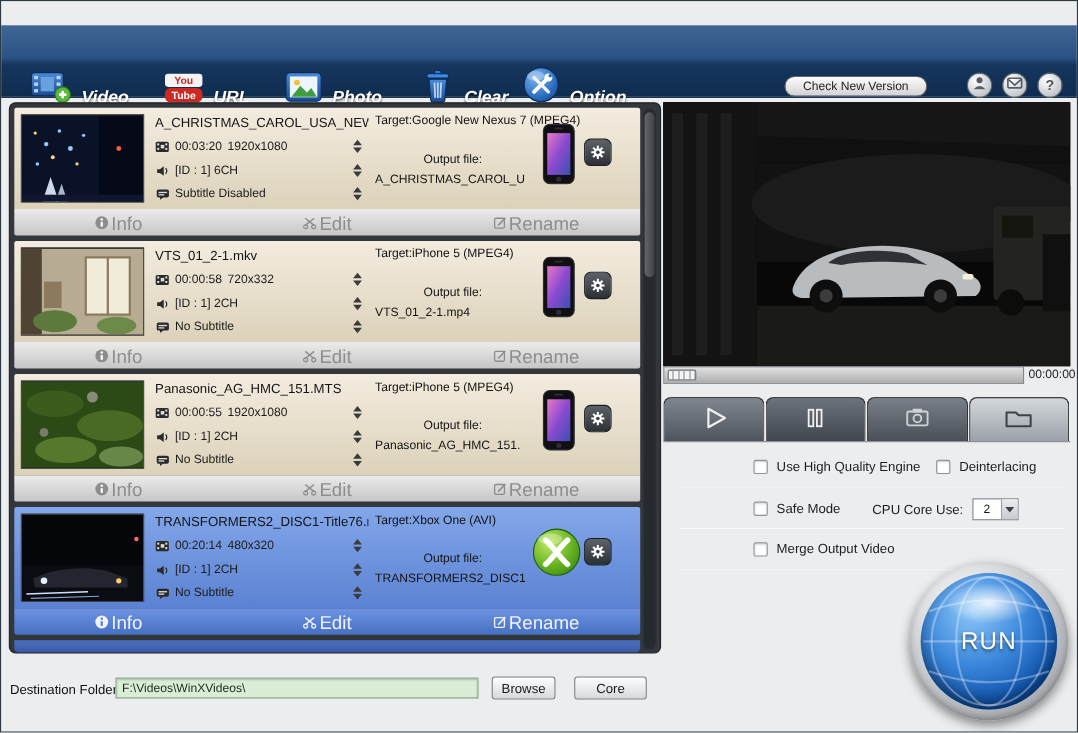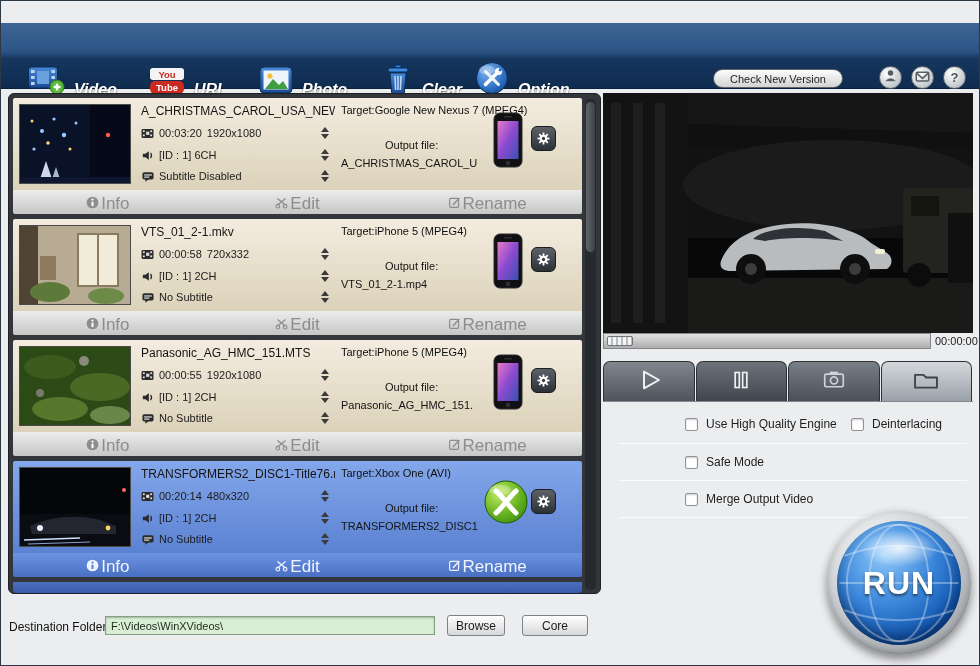--- a/index.html
+++ b/index.html
@@ -104,21 +104,21 @@
   .run-wrap { position:absolute; left:826px; top:510px; width:144px; height:144px; z-index:5; cursor:pointer; }
   .run-bezel { position:absolute; inset:0; border-radius:50%;
     background:radial-gradient(circle at 35% 28%,#f8f8f8,#c2c6ca 55%,#8e9296 100%);
     box-shadow:0 4px 10px rgba(0,0,0,.45), inset 0 -3px 6px rgba(0,0,0,.25); }
   .run-globe { position:absolute; inset:10px; border-radius:50%; overflow:hidden;
     background:radial-gradient(circle at 38% 28%,#8cc6f8 0%,#3a86da 42%,#0c50aa 75%,#073a80 100%);
     box-shadow:inset 0 -8px 14px rgba(0,0,0,.4); }
   .run-gloss { position:absolute; left:18%; top:7%; width:64%; height:30%; border-radius:50%;
     background:radial-gradient(ellipse at center,rgba(255,255,255,.85),rgba(255,255,255,0) 70%); }
   .run-label { position:absolute; inset:0; display:flex; align-items:center; justify-content:center;
-    color:#fff; font-size:32px; font-weight:bold; letter-spacing:1px; text-shadow:0 2px 3px rgba(0,0,0,.55); }
+    color:#fff; font-size:22px; font-weight:normal; letter-spacing:1px; text-shadow:0 2px 3px rgba(0,0,0,.55); }
 
   
   .dest-label { position:absolute; left:8px; top:619px; font-size:12px; color:#111; }
   .dest-input { position:absolute; left:104px; top:615px; width:330px; height:19px;
     background:#daeed6; border:1px solid #86a086; box-shadow:inset 0 1px 2px rgba(0,0,0,.25);
     font-size:11px; color:#1c2a1c; padding:0 5px; font-family:"Liberation Sans",sans-serif; }
   .bar-btn { position:absolute; top:614px; height:21px; border:1px solid #7c8288; border-radius:3px;
     background:linear-gradient(#fefefe,#d8d8d8); font-size:12px; color:#1a1a1a; cursor:pointer;
     font-family:"Liberation Sans",sans-serif; }
   .browse { left:446px; width:58px; }
@@ -789,20 +789,29 @@
   <div class="chk" style="left:802px; top:416px">
     <span class="box"></span>
     <span>Deinterlacing</span>
   </div>
   <div class="sep" style="top:442px"></div>
 
   <div class="chk" style="left:636px; top:454px">
     <span class="box"></span>
     <span>Safe Mode</span>
   </div>
+  <div class="cpu-row">
+    <span>CPU Core Use:</span>
+    <div class="cpu-select">
+      <span class="val">2</span>
+      <span class="arrow">
+          <span class="tri-dn"></span>
+        </span>
+    </div>
+  </div>
   <div class="sep" style="top:479px"></div>
 
   <div class="chk" style="left:636px; top:491px">
     <span class="box"></span>
     <span>Merge Output Video</span>
   </div>
   <div class="sep" style="top:516px"></div>
 
   <div class="run-wrap">
     <div class="run-bezel"></div>

